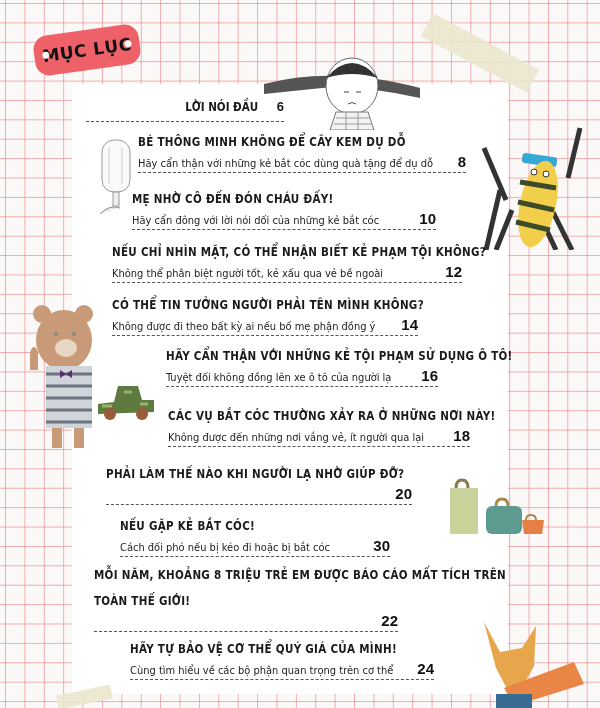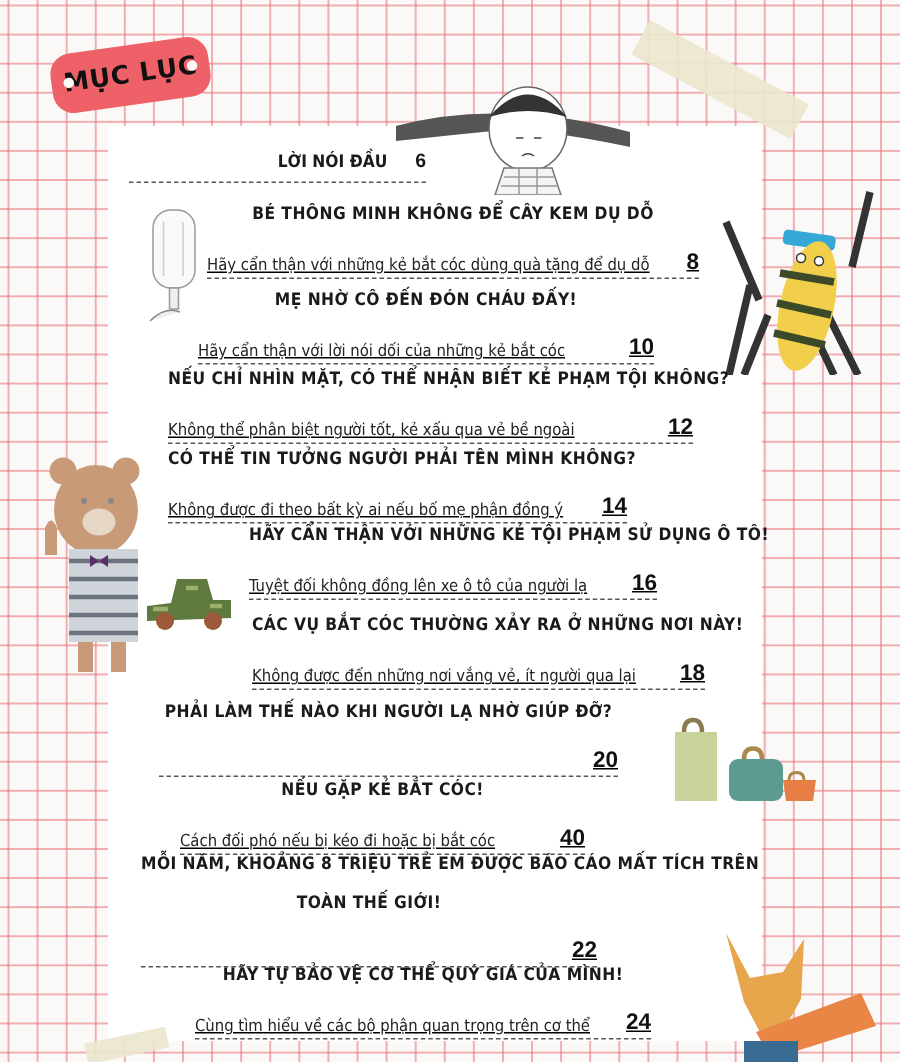--- a/index.html
+++ b/index.html
@@ -26,26 +26,26 @@
   .tag .hole { position:absolute; width:7px; height:7px; border-radius:50%; background:#fbf8f8; top:16px; }
   .tag .hole.l { left:8px; } .tag .hole.r { right:8px; }
   .tag-label {
     font-family:"DejaVu Sans", sans-serif; font-weight:bold; font-size:17px; color:#111;
     letter-spacing:0.5px;
   }
   .tape { position:absolute; background:rgba(236,230,206,0.92); }
   .tape.t1 { left:420px; top:40px; width:120px; height:26px; transform:rotate(28deg); }
   .tape.t2 { left:57px; top:690px; width:55px; height:14px; transform:rotate(-12deg); }
 
-  .entry { position:absolute;text-align:center; }
+  .entry { position:absolute; }
   .entry .title {
     font-family:"DejaVu Sans Condensed","DejaVu Sans", sans-serif; font-weight:bold;
     font-size:11.5px; color:#1a1a1a; letter-spacing:0.3px; white-space:nowrap;
   }
-  .entry .row { display:flex; align-items:flex-end; border-bottom:1px dashed #555; padding-bottom:2px; margin-top:17px;text-decoration:underline; }
+  .entry .row { display:flex; align-items:flex-end; border-bottom:1px dashed #555; padding-bottom:2px; margin-top:4px; }
   .entry .sub {
     font-family:"DejaVu Sans Condensed","DejaVu Sans", sans-serif; font-size:11px; color:#222; white-space:nowrap;
   }
   .entry .page {
     font-family:"Liberation Sans", sans-serif; font-weight:bold; font-size:15px; color:#111;
     margin-left:auto; padding-left:8px;
   }
   .intro { position:absolute; left:86px; top:96px; width:198px; border-bottom:1px dashed #555; padding-bottom:6px;text-align:right; }
   .intro span { font-family:"DejaVu Sans Condensed","DejaVu Sans",sans-serif; font-weight:bold; font-size:11.5px; color:#1a1a1a; }
   .intro .pg { margin-left:14px; font-family:"Liberation Sans",sans-serif; font-size:13px; }
@@ -137,21 +137,21 @@
   <div class="title">BÉ THÔNG MINH KHÔNG ĐỂ CÂY KEM DỤ DỖ</div>
   <div class="row">
       <span class="sub">Hãy cẩn thận với những kẻ bắt cóc dùng quà tặng để dụ dỗ</span>
       <span class="page">8</span>
     </div>
 </div>
 
 <div class="entry" style="left:132px;top:192px;width:304px">
   <div class="title">MẸ NHỜ CÔ ĐẾN ĐÓN CHÁU ĐẤY!</div>
   <div class="row">
-      <span class="sub">Hãy cẩn thận với lời nói dối của những kẻ bắt cóc</span>
+      <span class="sub">Hãy cẩn đông với lời nói dối của những kẻ bắt cóc</span>
       <span class="page">10</span>
     </div>
 </div>
 
 <div class="entry" style="left:112px;top:245px;width:350px">
   <div class="title">NẾU CHỈ NHÌN MẶT, CÓ THỂ NHẬN BIẾT KẺ PHẠM TỘI KHÔNG?</div>
   <div class="row">
       <span class="sub">Không thể phân biệt người tốt, kẻ xấu qua vẻ bề ngoài</span>
       <span class="page">12</span>
     </div>
@@ -185,21 +185,21 @@
   <div class="title">PHẢI LÀM THẾ NÀO KHI NGƯỜI LẠ NHỜ GIÚP ĐỠ?</div>
   <div class="row">
       <span class="page">20</span>
     </div>
 </div>
 
 <div class="entry" style="left:120px;top:519px;width:270px">
   <div class="title">NẾU GẶP KẺ BẮT CÓC!</div>
   <div class="row">
       <span class="sub">Cách đối phó nếu bị kéo đi hoặc bị bắt cóc</span>
-      <span class="page">40</span>
+      <span class="page">30</span>
     </div>
 </div>
 
 <div class="entry" style="left:94px;top:568px;width:304px">
   <div class="title">MỖI NĂM, KHOẢNG 8 TRIỆU TRẺ EM ĐƯỢC BÁO CÁO MẤT TÍCH TRÊN</div>
   <div class="title" style="margin-top:12px">TOÀN THẾ GIỚI!</div>
   <div class="row">
       <span class="page">22</span>
     </div>
 </div>

